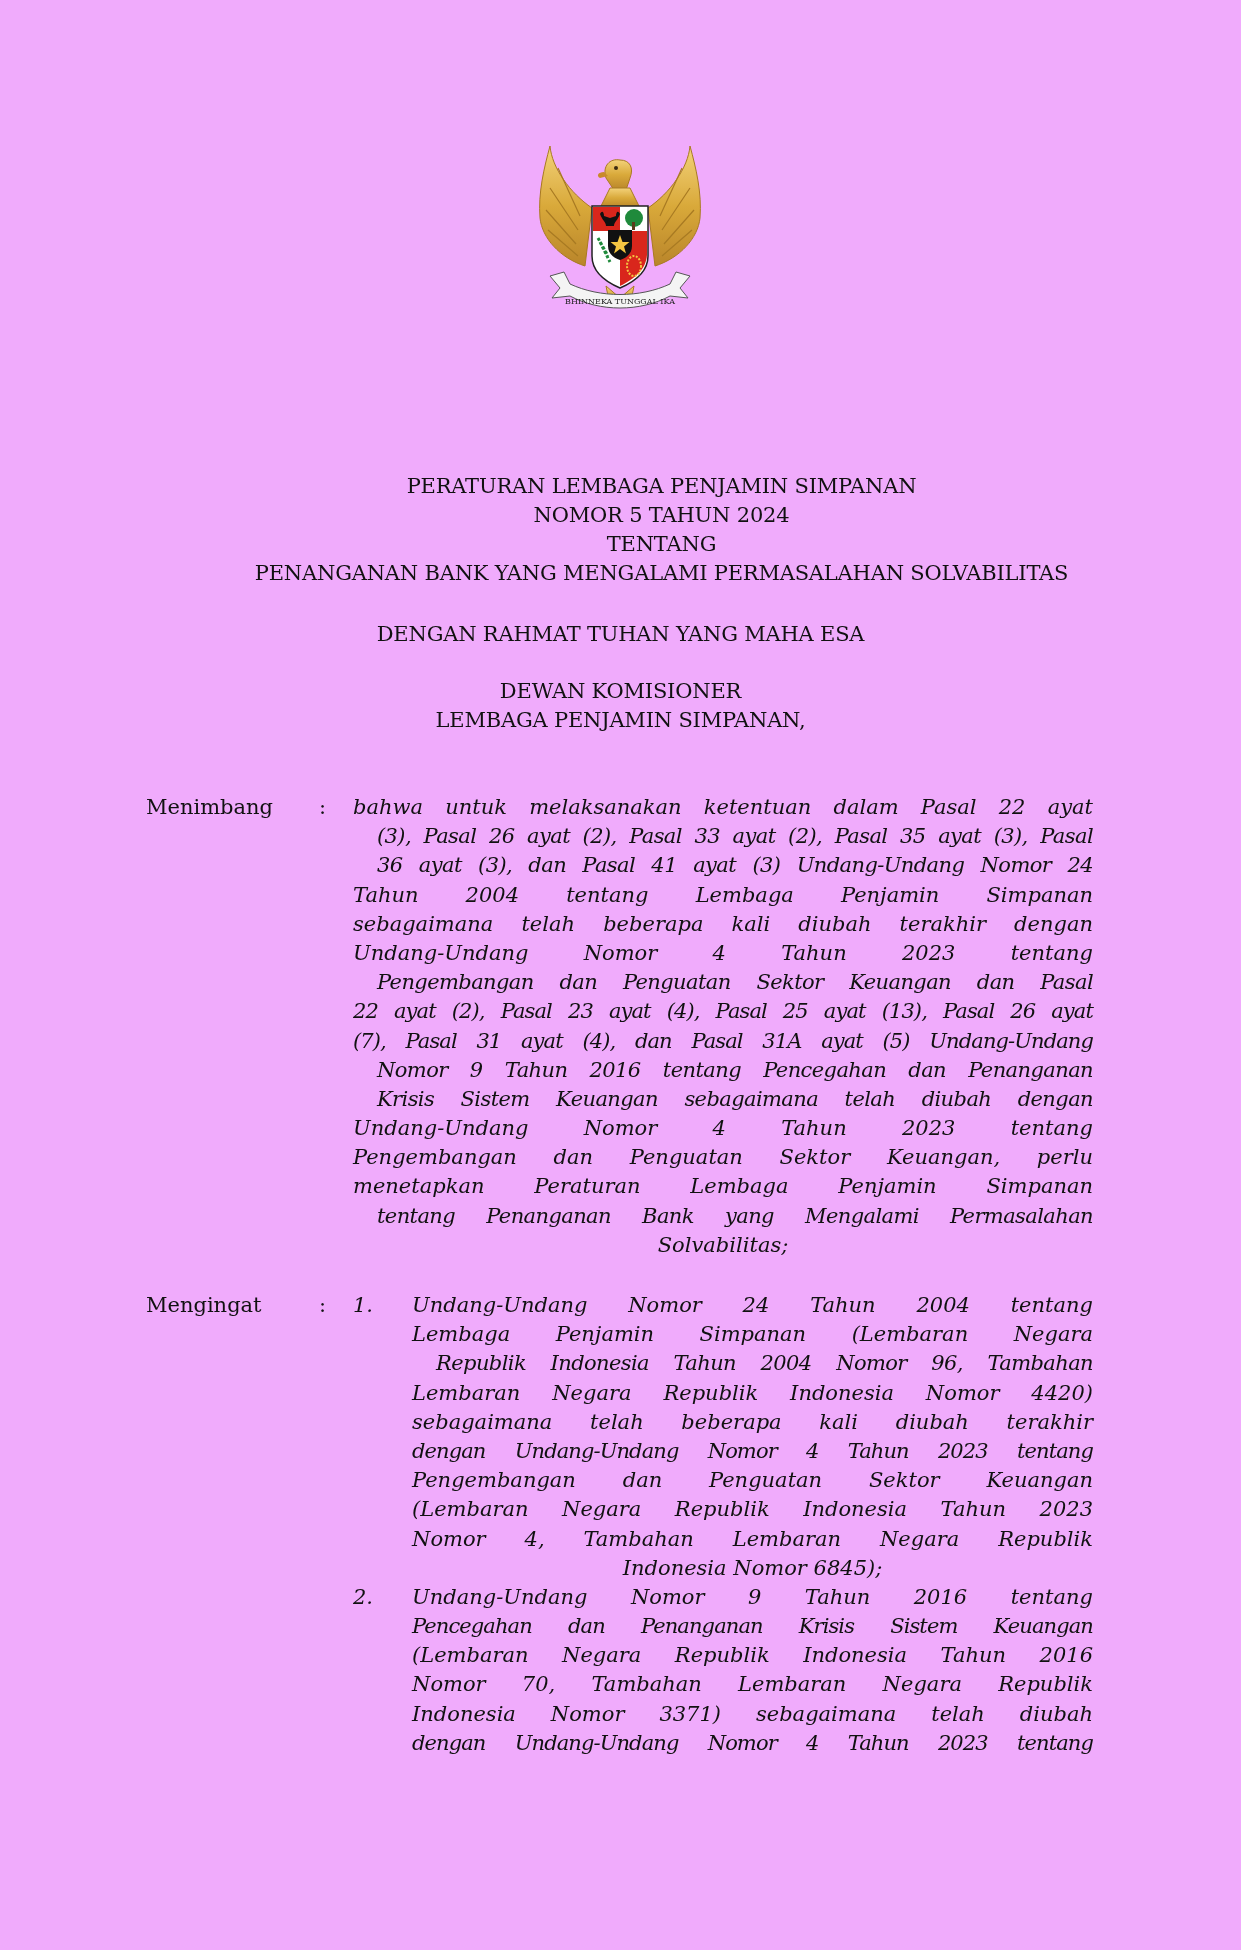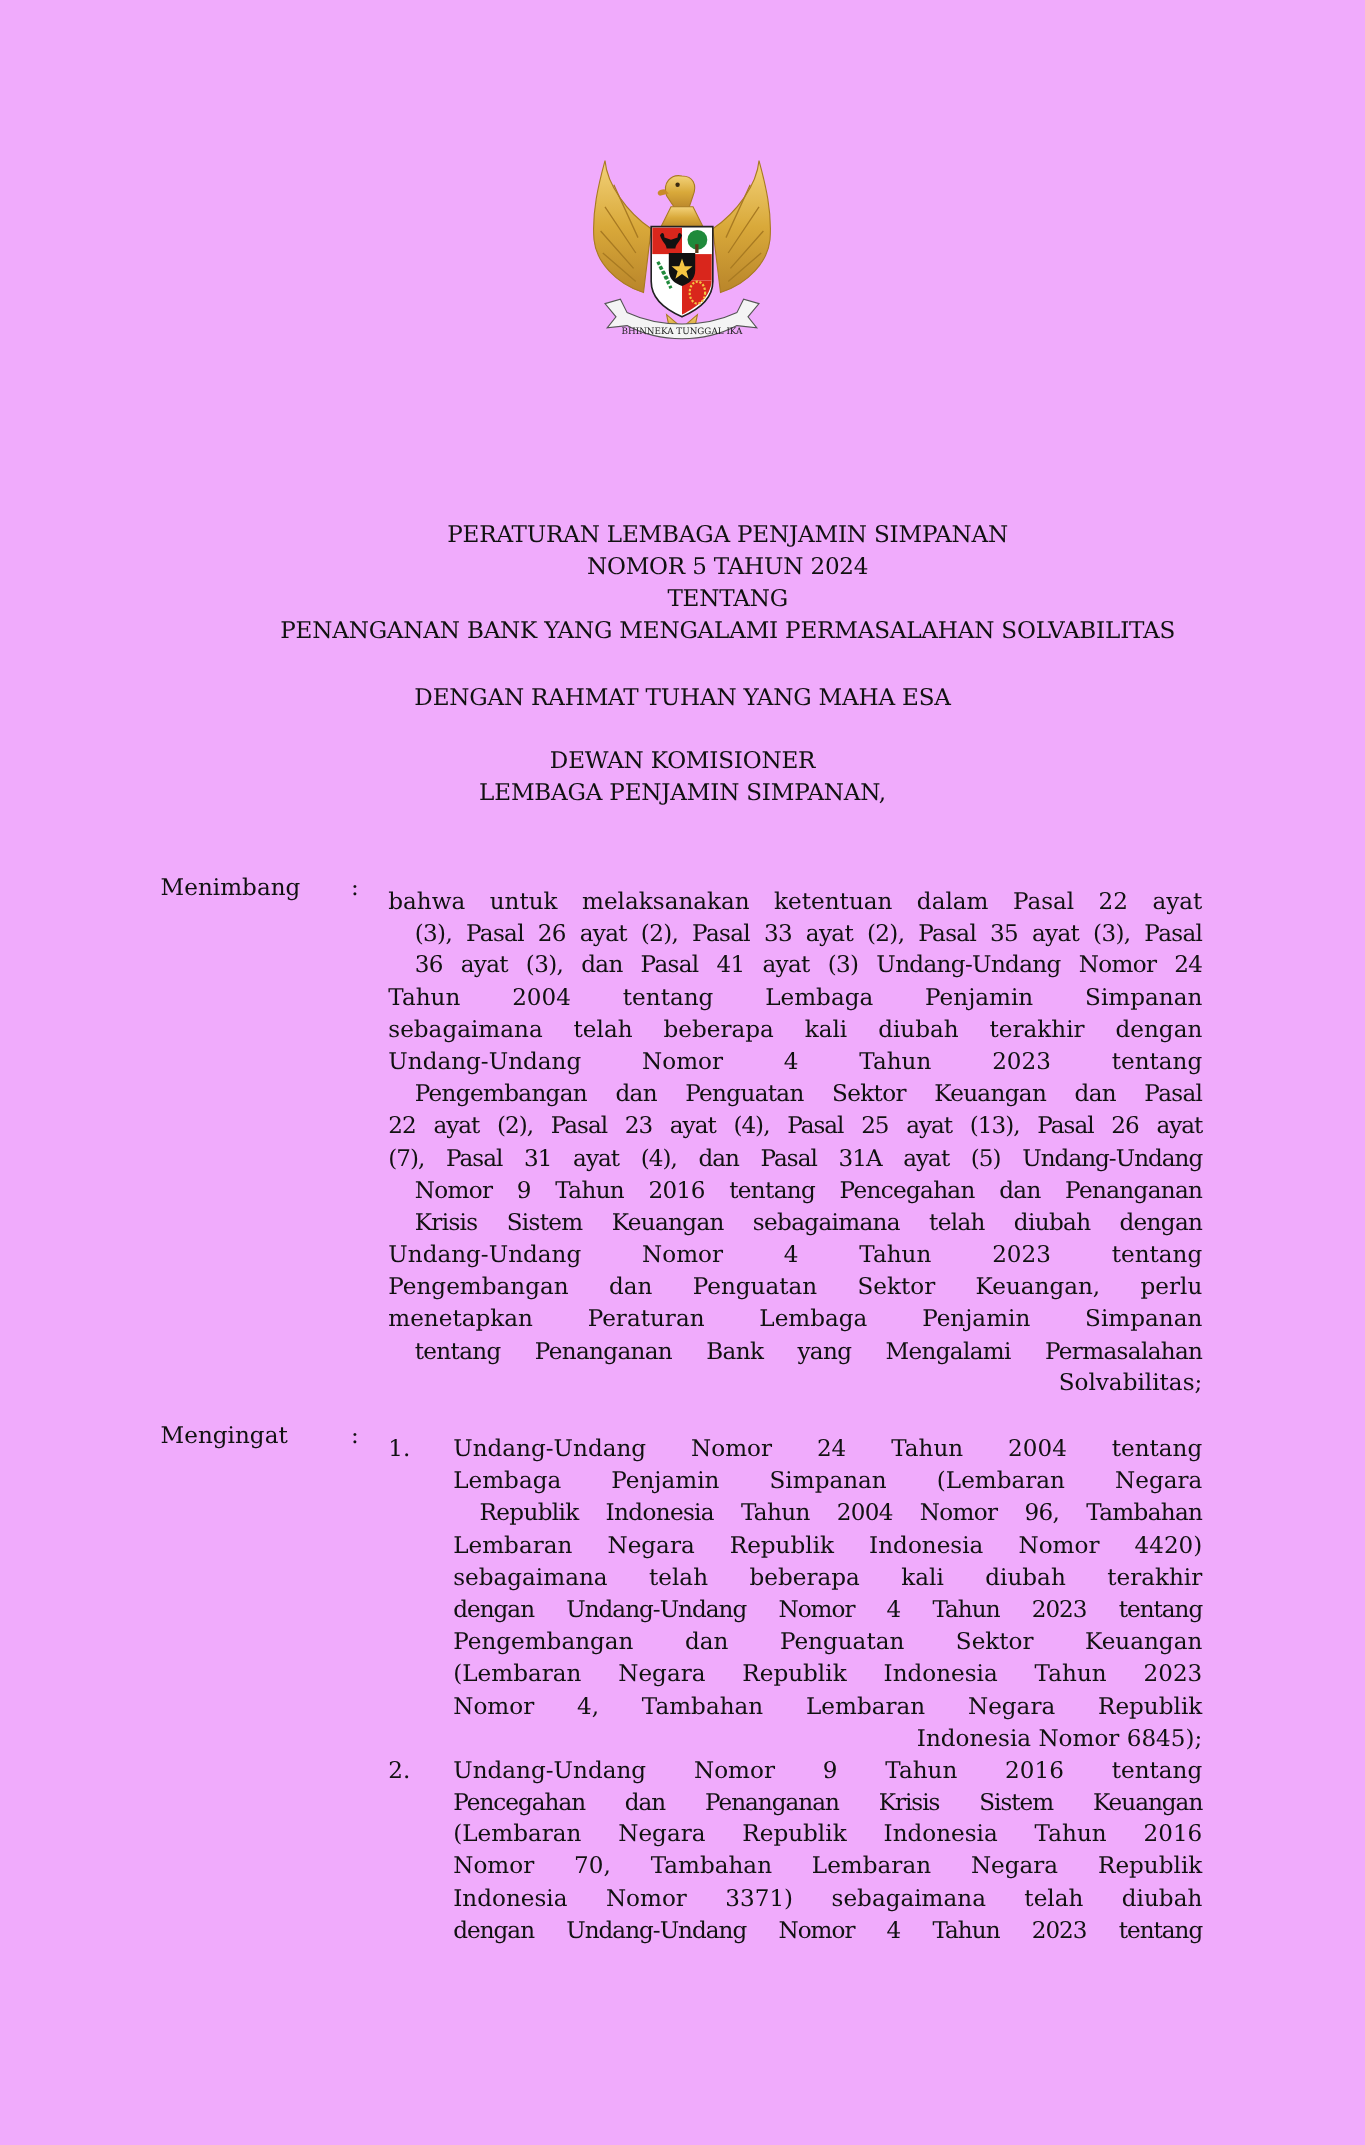--- a/index.html
+++ b/index.html
@@ -57,33 +57,34 @@
   }
   .section .colon {
     position: absolute;
     left: 173px;
     top: 0;
   }
   .section .body {
     position: absolute;
     left: 207px;
     width: 740px;
-    top: 12px;
+    top: 0;
+    font-style: italic;
   }
   .justify-line {
     display: block;
     text-align: justify;
     text-align-last: justify;
     white-space: nowrap;
     height: 29.2px;
     overflow: visible;
   }
   .last-line {
     display: block;
-    text-align: right;
+    text-align: center;
     white-space: nowrap;
     height: 29.2px;
   }
   .menimbang { top: 793px; }
   .mengingat { top: 1291px; }
 
   .list-item {
     position: relative;
     margin-bottom: 0;
   }

